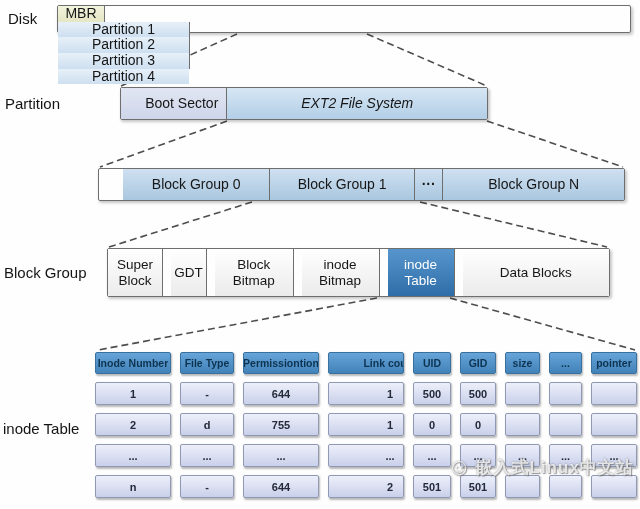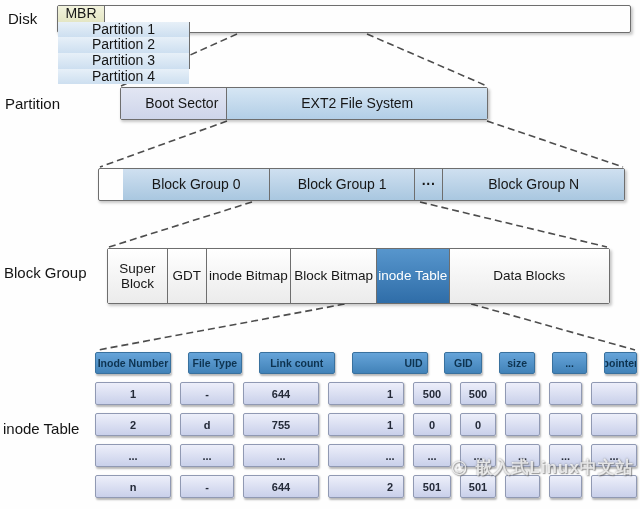--- a/index.html
+++ b/index.html
@@ -27,21 +27,21 @@
   .mbr{background:linear-gradient(#f2f3dd,#e4e6c4);}
   .boot{background:linear-gradient(#e2e6f3,#ced5ea);}
   .blue2{background:linear-gradient(#d6e6f4,#b2cee6);}
   .blue3{background:linear-gradient(#cfe0f0,#a9c7e0);}
   .plain{background:linear-gradient(#ffffff,#ebebeb);}
   .hl{background:linear-gradient(#5796cd,#2f6da8);color:#fff !important;}
   .hl.cell{color:#fff;}
   #bar-disk{left:57px;top:5px;width:574px;height:28px;flex-direction:column;}
   #bar-partition{left:120px;top:87px;width:368px;height:33px;}
   #bar-fs{left:98px;top:168px;width:527px;height:33px;padding-left:24px;}
-  #bar-bg{left:107px;top:248px;width:503px;height:56px;font-size:13.5px;}
+  #bar-bg{left:107px;top:248px;width:503px;height:49px;font-size:13.5px;gap:8px;}
   #bar-bg .cell{font-size:13.5px;}
   
   #itable{position:absolute;left:95px;top:352px;width:542px;z-index:1;}
   .irow{display:flex;justify-content:space-between;}
   .irow + .irow{margin-top:8px;}
   .irow > div{
     box-sizing:border-box;border-radius:2px;display:flex;align-items:center;
     justify-content:center;white-space:nowrap;overflow:hidden;
     box-shadow:1px 1.5px 2px rgba(0,0,0,0.28);
   }
@@ -97,43 +97,44 @@
   <div class="bar" id="bar-disk">
     <div class="cell mbr" style="width:47px;">MBR</div>
     <div class="cell blue" style="width:132px;">Partition 1</div>
     <div class="cell blue" style="width:132px;">Partition 2</div>
     <div class="cell blue" style="width:132px;">Partition 3</div>
     <div class="cell blue" style="width:131px;">Partition 4</div>
   </div>
 
   <div class="bar" id="bar-partition">
     <div class="cell boot" style="width:107px;padding-left:16px;">Boot Sector</div>
-    <div class="cell blue2" style="width:261px;">EXT2 File System</div>
+    <div class="cell blue2" style="width:261px;font-style:italic;">EXT2 File System</div>
   </div>
 
   <div class="bar" id="bar-fs">
     <div class="cell blue3" style="width:155px;">Block Group 0</div>
     <div class="cell blue3" style="width:152px;">Block Group 1</div>
     <div class="cell blue3" style="width:30px;font-weight:bold;">···</div>
     <div class="cell blue3" style="width:190px;">Block Group N</div>
   </div>
 
   <div class="bar" id="bar-bg">
     <div class="cell plain" style="width:60px;">Super Block</div>
     <div class="cell plain" style="width:39px;">GDT</div>
+    <div class="cell plain" style="width:86px;">Block Bitmap</div>
     <div class="cell plain" style="width:85px;">inode Bitmap</div>
-    <div class="cell plain" style="width:86px;">Block Bitmap</div>
     <div class="cell hl" style="width:73px;">inode Table</div>
     <div class="cell plain" style="width:160px;">Data Blocks</div>
   </div>
 
   <div id="itable">
     <div class="irow ihead">
       <div>Inode Number</div>
       <div>File Type</div>
+      <div>Permissiontion</div>
       <div>Link count</div>
       <div>UID</div>
       <div>GID</div>
       <div>size</div>
       <div>...</div>
       <div>pointer</div>
     </div>
     <div class="irow idata">
       <div>1</div>
       <div>-</div>

